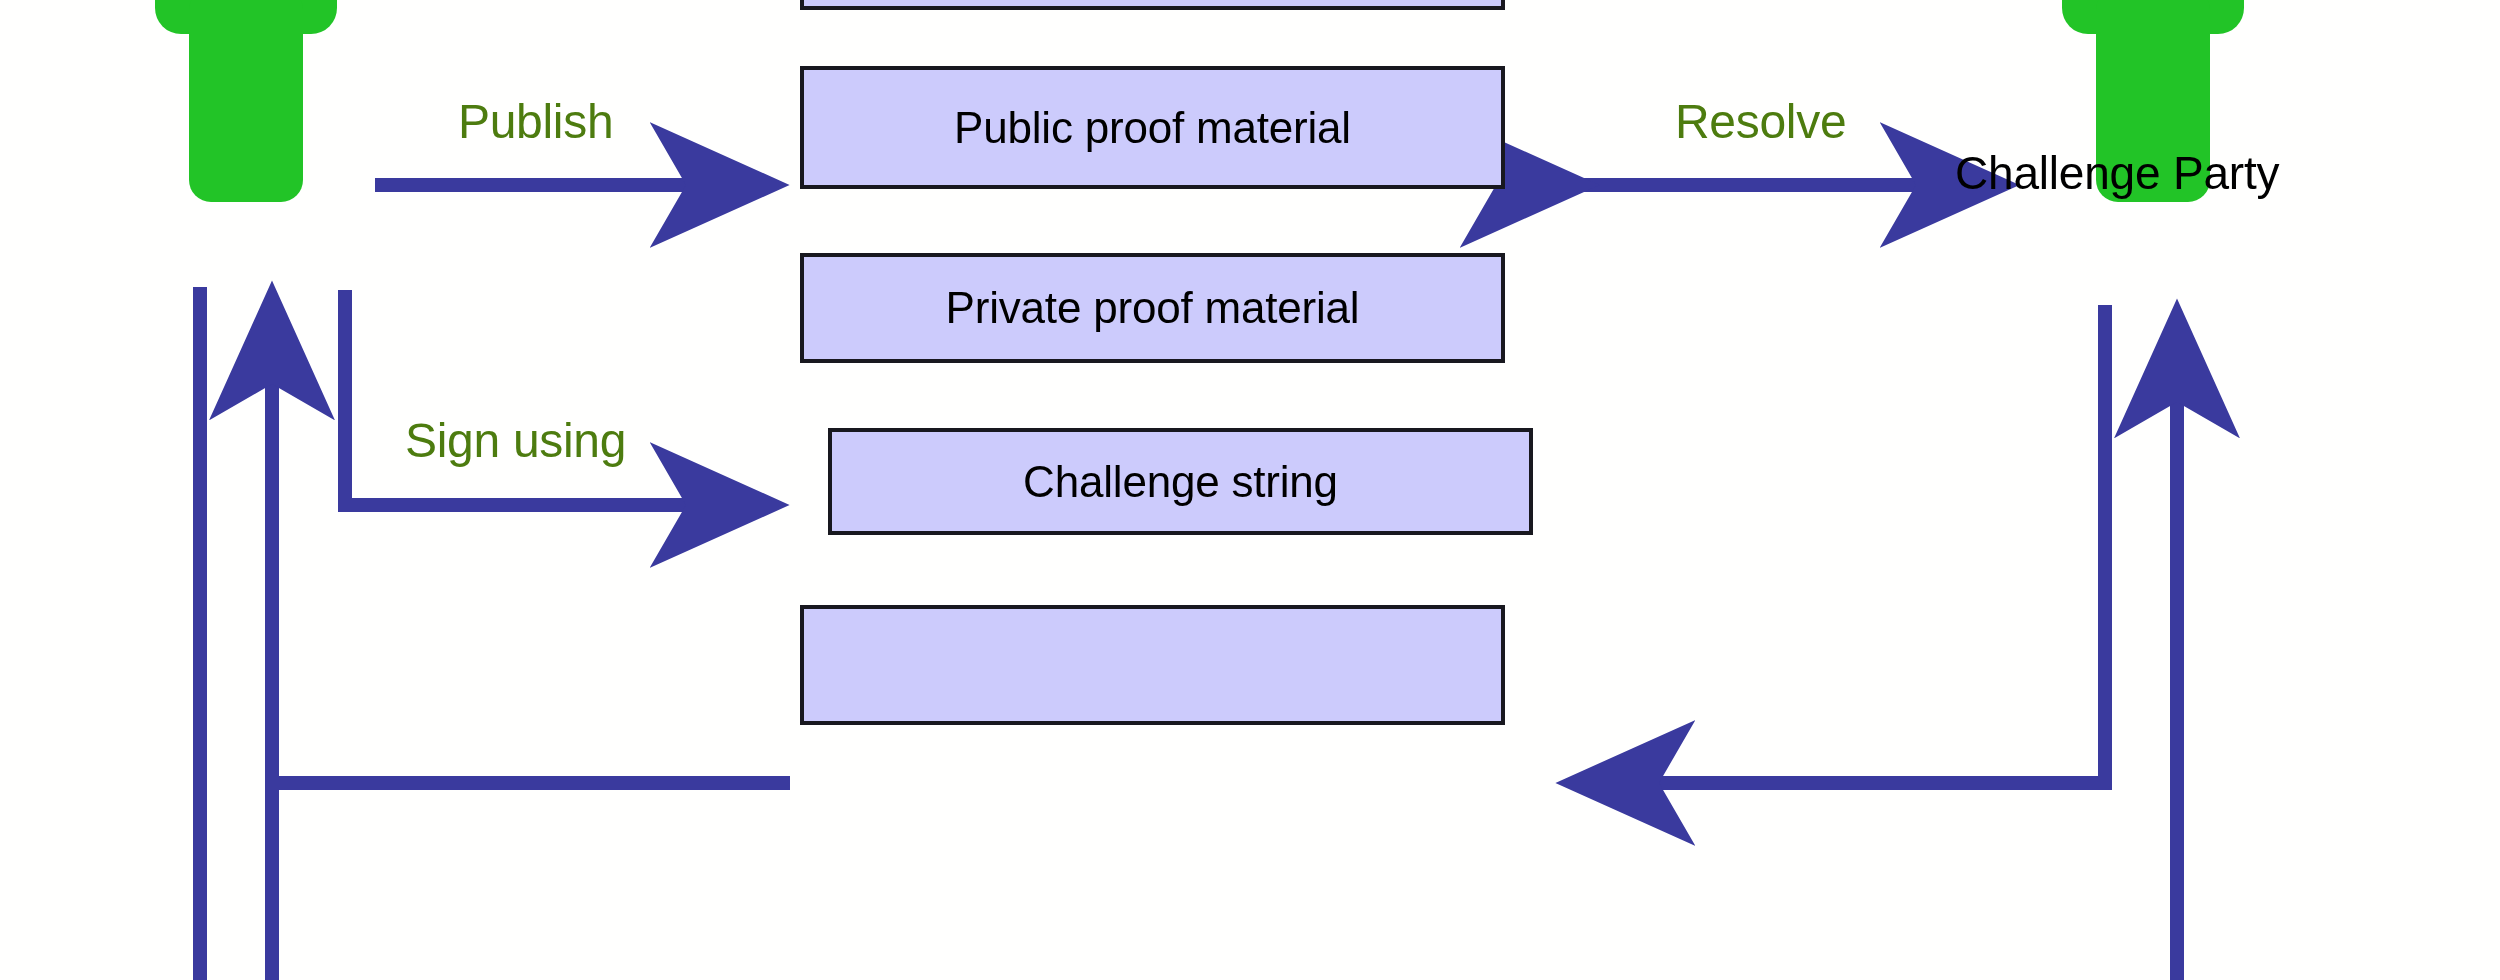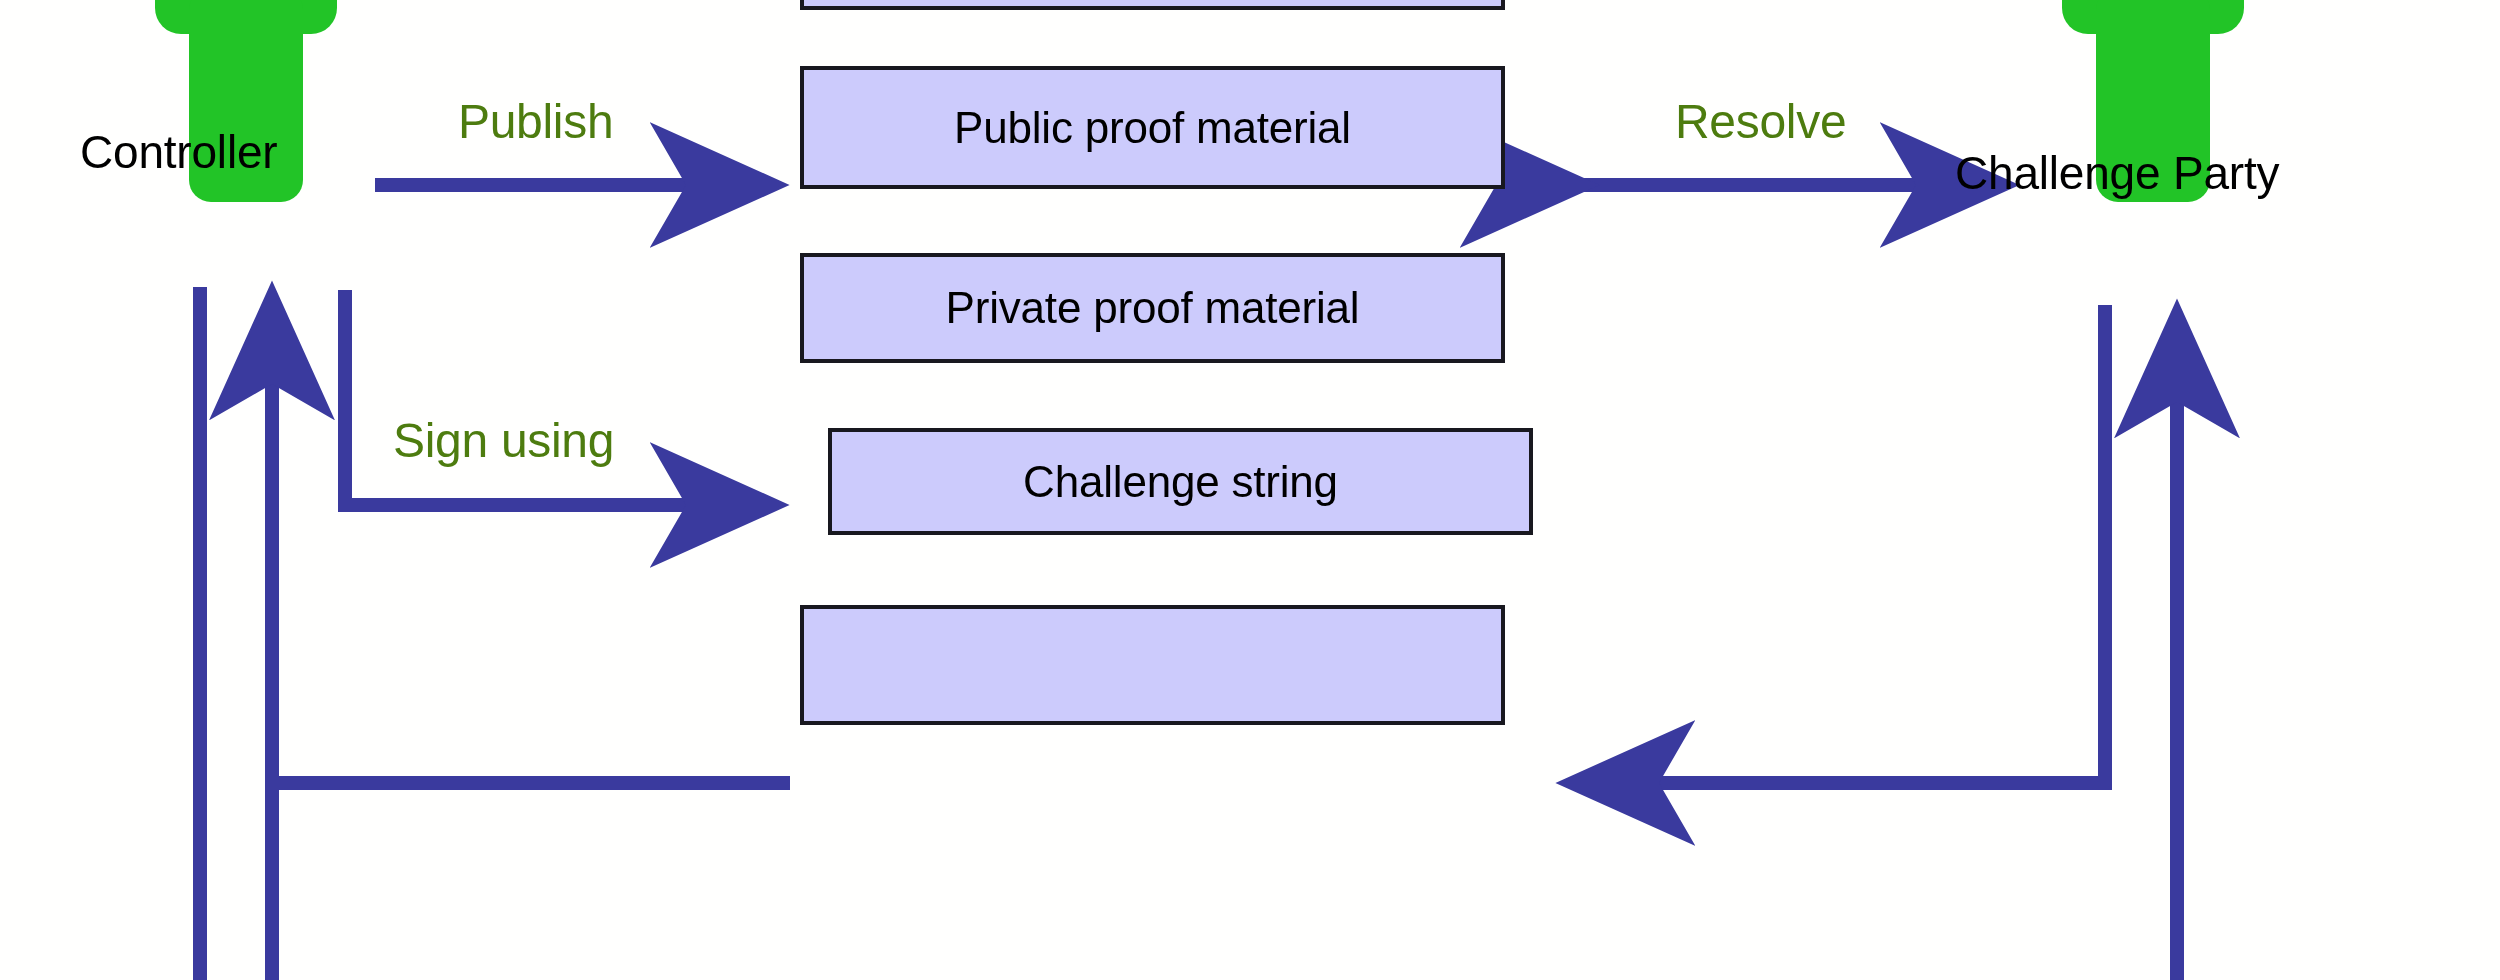--- a/index.html
+++ b/index.html
@@ -104,21 +104,20 @@
       <path d="M2177,980 L2177,318" marker-end="url(#ah-up)"></path>
     </g>
   </svg>
 
   <div class="actor" style="left:155px; top:-70px; width:182px; height:272px;">
     <svg width="182" height="272" viewBox="0 0 182 272">
       <rect x="0" y="0" width="182" height="104" rx="26" ry="26" fill="#22c427"></rect>
       <rect x="34" y="58" width="114" height="214" rx="22" ry="22" fill="#22c427"></rect>
     </svg>
   </div>
-  <div class="actor-label" style="left:80px; top:125px;">Controller</div>
 
   <div class="actor" style="left:2062px; top:-70px; width:182px; height:272px;">
     <svg width="182" height="272" viewBox="0 0 182 272">
       <rect x="0" y="0" width="182" height="104" rx="26" ry="26" fill="#22c427"></rect>
       <rect x="34" y="58" width="114" height="214" rx="22" ry="22" fill="#22c427"></rect>
     </svg>
   </div>
   <div class="actor-label" style="left:1955px; top:146px;">Challenge Party</div>
 
   <div class="store-box" style="top:-110px; height:120px;">
@@ -138,16 +137,16 @@
   </div>
 
   <div class="store-box" style="top:605px; height:120px;">
     <span class="store-label"></span>
   </div>
 
   <div class="flow-label" style="left:458px; top:94px;">Publish</div>
 
   <div class="flow-label" style="left:1675px; top:94px;">Resolve</div>
 
-  <div class="flow-label" style="left:393px; top:413px;">Sign using</div>
+  <div class="flow-label" style="left:405px; top:413px;">Sign using</div>
 
 
 </div>
 
 </body></html>

